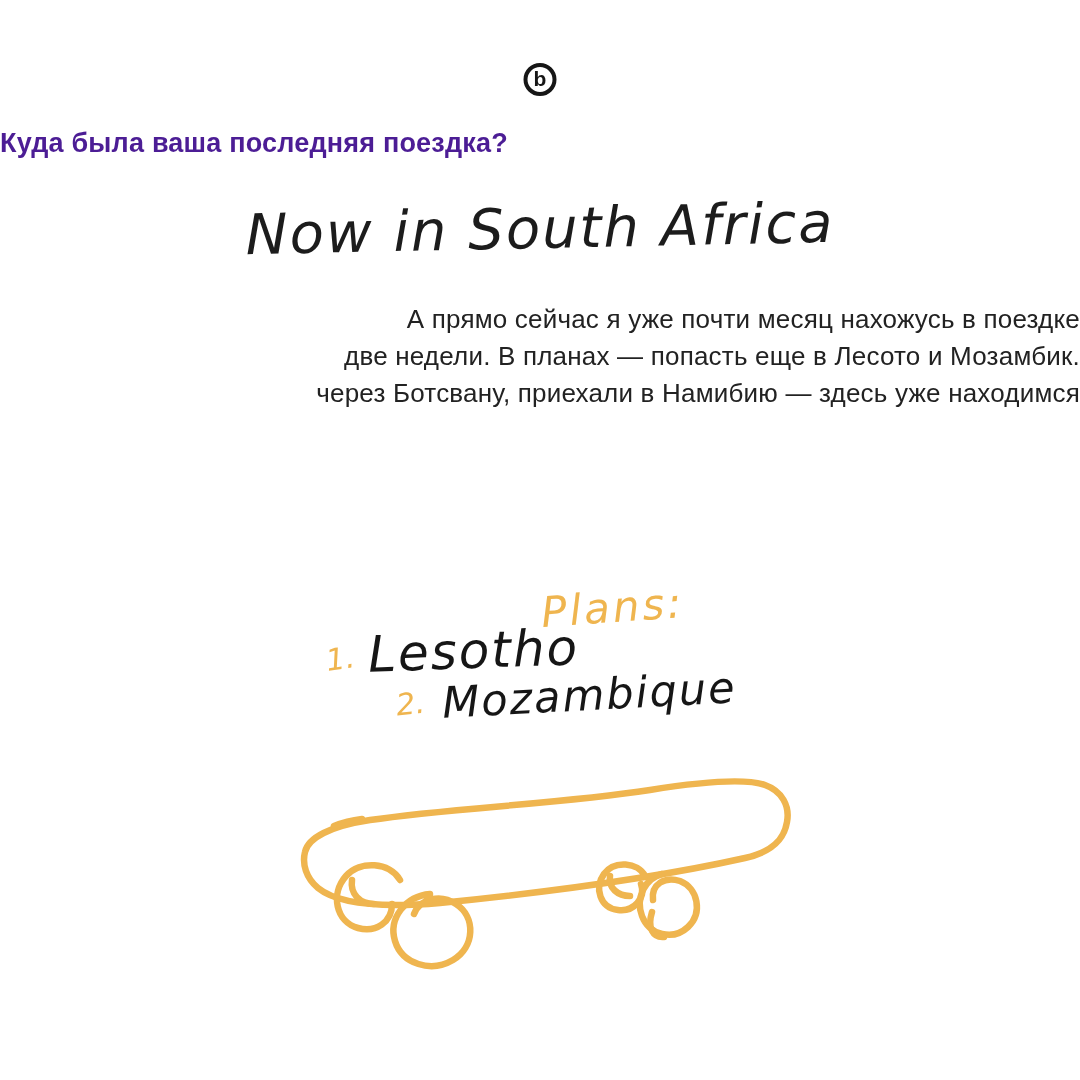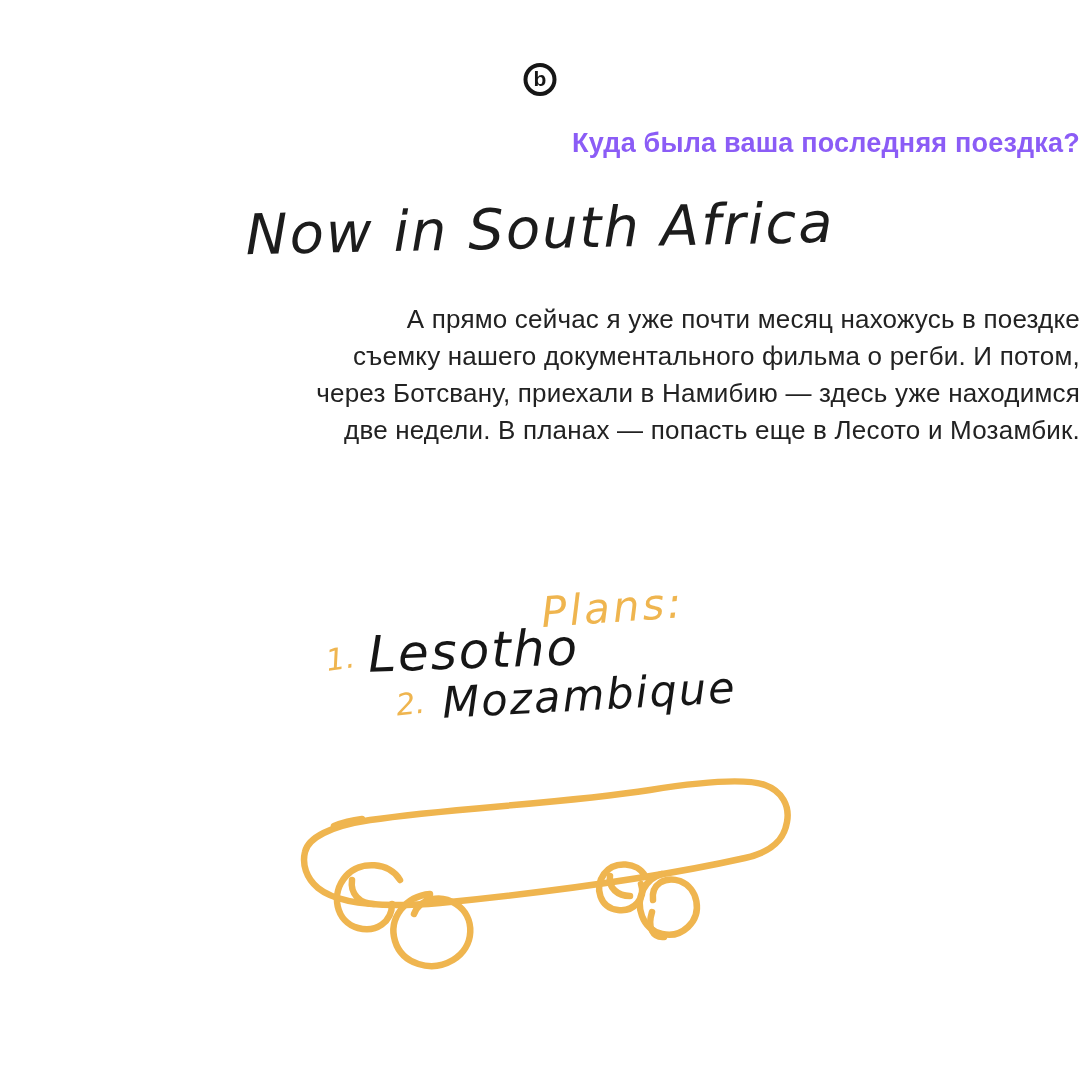--- a/index.html
+++ b/index.html
@@ -38,25 +38,25 @@
     color: #161616;
     transform: translateY(-1px);
   }
 
   
   .headline {
     position: absolute;
     top: 128px;
     left: 0;
     width: 100%;
-    text-align: right;
+    text-align: left;
     font-size: 27px;
     font-weight: 700;
     letter-spacing: 0.2px;
-    color: #8b5cf6;
+    color: #4c1d95;
   }
 
   
   .hand {
     font-family: "DejaVu Sans", sans-serif;
     font-style: italic;
     color: #1c1c1c;
     white-space: nowrap;
   }
 
@@ -139,23 +139,22 @@
   <div class="logo">
     <span>b</span>
   </div>
 
   <div class="headline">Куда была ваша последняя поездка?</div>
 
   <div class="hand hand-note">Now in South Africa</div>
 
   <div class="paragraph">
     <div>А прямо сейчас я уже почти месяц нахожусь в поездке</div>
-    <div>съемку нашего документального фильма о регби. И потом,</div>
+    <div>две недели. В планах — попасть еще в Лесото и Мозамбик.</div>
     <div>через Ботсвану, приехали в Намибию — здесь уже находимся</div>
-    <div>две недели. В планах — попасть еще в Лесото и Мозамбик.</div>
   </div>
 
   <div class="hand plans-label">Plans:</div>
 
   <div class="plan-number plan-number-1">1.</div>
   <div class="plan-name plan-name-1">Lesotho</div>
 
   <div class="plan-number plan-number-2">2.</div>
   <div class="plan-name plan-name-2">Mozambique</div>
 

